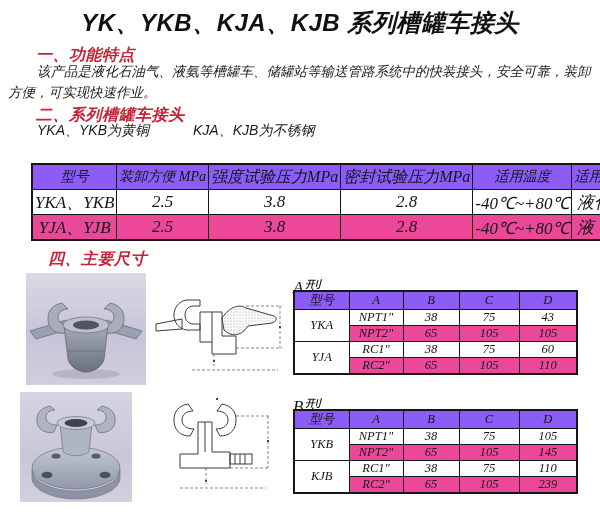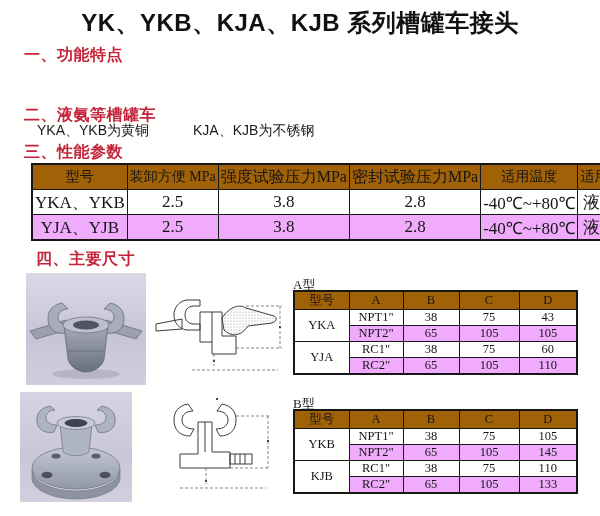--- a/index.html
+++ b/index.html
@@ -1,28 +1,28 @@
 <!DOCTYPE html>
 <html><head>
 <meta charset="utf-8">
 <style>
   html,body{margin:0;padding:0;}
   body{
     width:600px;height:516px;background:#fffffe;
     font-family:"Liberation Sans",sans-serif;color:#151515;
     -webkit-font-smoothing:antialiased;
   }
-  .page{position:relative;width:600px;height:516px;overflow:hidden;background:#fffffe;}
+  .page{position:relative;width:600px;height:516px;overflow:hidden;background:#fffffe;font-style:italic;}
 
   .title{
     position:absolute;top:7px;left:0;width:100%;text-align:center;
     font-size:24px;font-weight:bold;letter-spacing:0.5px;color:#111;
   }
   .sec-head{
-    position:absolute;left:24px;font-size:16px;font-weight:bold;color:#c4243a;
+    position:absolute;left:36px;font-size:16px;font-weight:bold;color:#c4243a;
     letter-spacing:0.5px;white-space:nowrap;
   }
   #head-features{top:45px;}
   #head-materials{top:105px;}
   #head-performance{top:142px;}
   #head-dimensions{top:249px;margin-left:12px;}
 
   .body-para{
     position:absolute;left:8px;top:61px;width:586px;
     font-size:13.5px;line-height:21px;text-indent:29px;color:#1a1a1a;
@@ -36,26 +36,26 @@
     position:absolute;left:31px;top:163px;border-collapse:collapse;table-layout:fixed;
     font-family:"Liberation Serif",serif;border:2px solid #161616;
   }
   table.perf th,table.perf td{
     border:1px solid #161616;text-align:center;vertical-align:middle;
     height:24px;padding:0 2px;font-weight:normal;overflow:hidden;white-space:nowrap;
   }
   table.perf th{font-size:14px;}
   table.perf th.small{font-size:16px;}
   table.perf td{font-size:17px;}
-  .bg-blue{background:#a16207;}
-  .bg-yellow{background:#f0abfc;}
+  .bg-blue{background:#8b5cf6;}
+  .bg-yellow{background:#ec4899;}
 
   .dim-label{
     position:absolute;left:293px;font-family:"Liberation Serif",serif;
-    font-size:13px;color:#1a1a1a;
+    font-size:17px;color:#1a1a1a;
   }
   #label-a{top:276px;}
   #label-b{top:395px;}
 
   table.dim{
     position:absolute;left:293px;border-collapse:collapse;table-layout:fixed;
     font-family:"Liberation Serif",serif;border:2px solid #161616;
   }
   #table-a{top:290px;}
   #table-b{top:409px;}
@@ -71,27 +71,27 @@
   #drawing-bottom{left:160px;top:396px;}
 </style>
 </head>
 <body>
 
 <div class="page">
 
   <div class="title">YK、YKB、KJA、KJB 系列槽罐车接头</div>
 
   <div class="sec-head" id="head-features">一、功能特点</div>
-
-  <div class="sec-head" id="head-materials">二、液氨等槽罐车</div>
+  <div class="body-para">该产品是液化石油气、液氨等槽罐车、储罐站等输送管路系统中的快装接头，安全可靠，装卸方便，可实现快速作业。</div>
+
+  <div class="sec-head" id="head-materials">二、系列槽罐车接头</div>
   <div class="materials-line">
     <span>YKA、YKB为黄铜</span><span class="seg-gap"></span><span>KJA、KJB为不锈钢</span>
   </div>
 
-  <div class="sec-head" id="head-performance">三、性能参数</div>
 
   <table class="perf">
     <colgroup>
       <col style="width:81px">
         <col style="width:95px">
         <col style="width:95px">
       <col style="width:90px">
         <col style="width:81px">
         <col style="width:93px">
     </colgroup>
@@ -307,18 +307,18 @@
       <td rowspan="2">KJB</td>
       <td>RC1"</td>
       <td>38</td>
       <td>75</td>
       <td>110</td>
     </tr>
     <tr>
       <td class="bg-yellow">RC2"</td>
       <td class="bg-yellow">65</td>
       <td class="bg-yellow">105</td>
-      <td class="bg-yellow">133</td>
+      <td class="bg-yellow">239</td>
     </tr>
   </tbody>
     </table>
 
 </div>
 
 </body></html>

